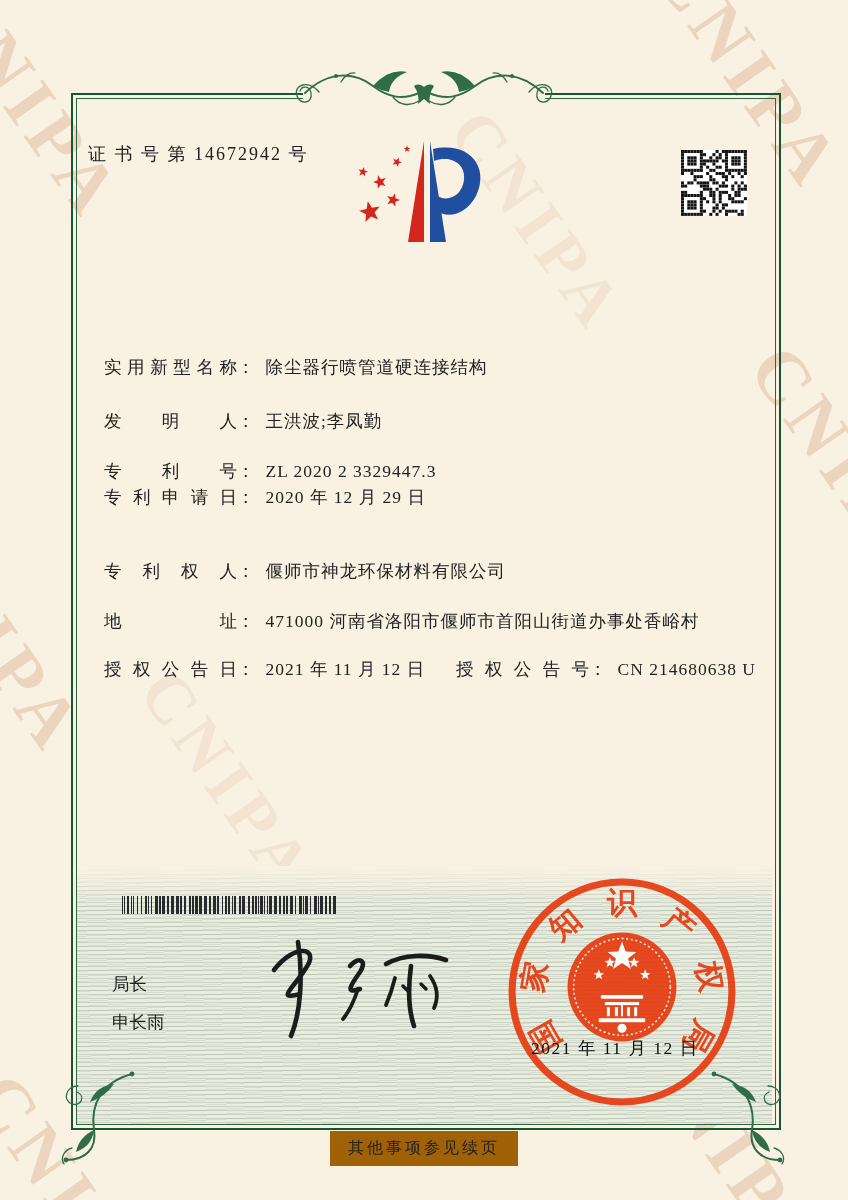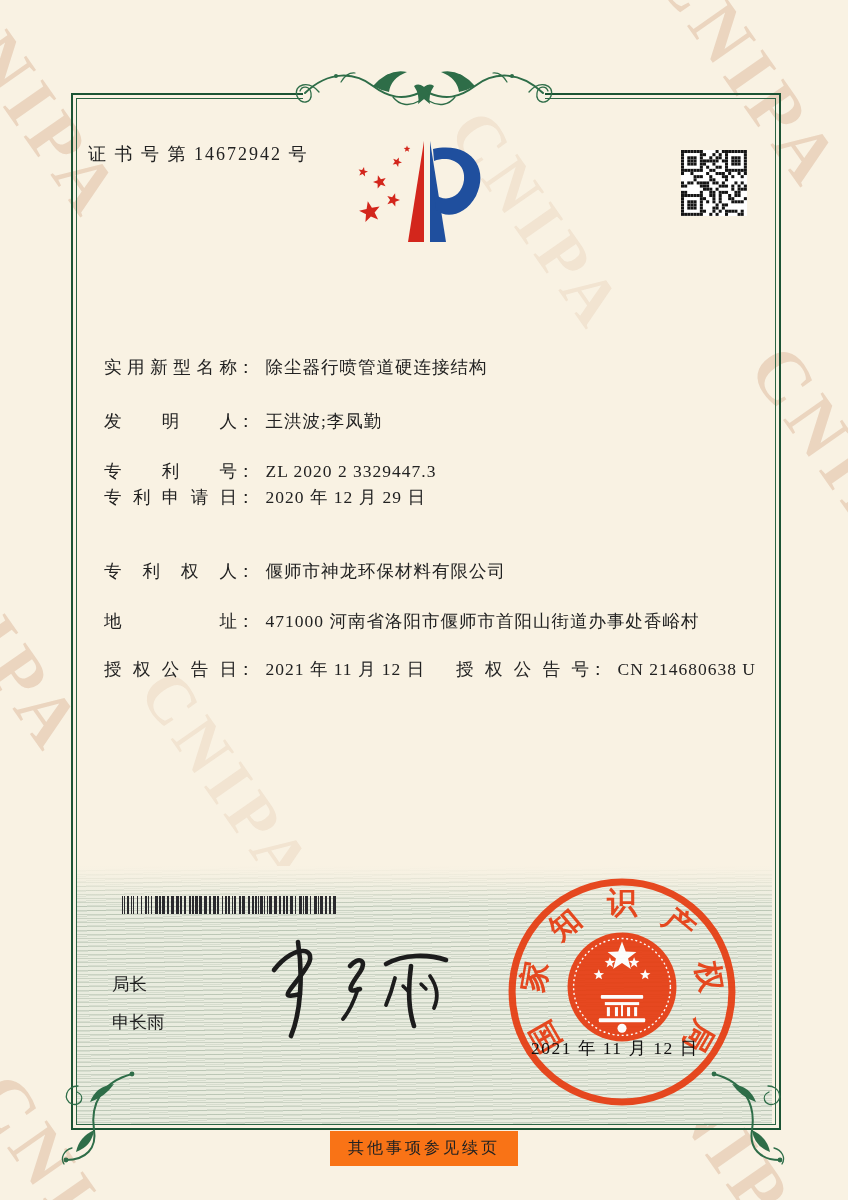--- a/index.html
+++ b/index.html
@@ -43,21 +43,21 @@
   
   .barcode{position:absolute;left:122px;top:896px;z-index:6;}
   .official{position:absolute;left:112px;top:966px;font-family:"Liberation Sans","DejaVu Sans",sans-serif;
             font-size:17.5px;line-height:2.15;z-index:6;}
   .sig{position:absolute;left:246px;top:926px;z-index:7;}
   .seal{position:absolute;left:504px;top:874px;z-index:6;}
   .seal-date{position:absolute;left:531px;top:1036px;font-size:17.5px;letter-spacing:1.5px;
              color:#101010;z-index:8;white-space:nowrap;}
   .page-num{position:absolute;left:0;right:0;top:1096px;text-align:center;font-size:15px;
             letter-spacing:2px;z-index:7;}
-  .continuation{position:absolute;left:50%;transform:translateX(-50%);top:1131px;background:#f97316;
+  .continuation{position:absolute;left:50%;transform:translateX(-50%);top:1131px;background:#a16207;
             padding:7px 18px;font-size:16px;letter-spacing:3px;z-index:7;}
   
   .orn-top{position:absolute;left:289px;top:62px;z-index:4;}
   .orn-bl{position:absolute;left:52px;top:1068px;z-index:6;}
   .orn-br{position:absolute;left:702px;top:1068px;z-index:6;transform:scaleX(-1);}
 </style>
 </head>
 <body>
 
 <div id="page">

